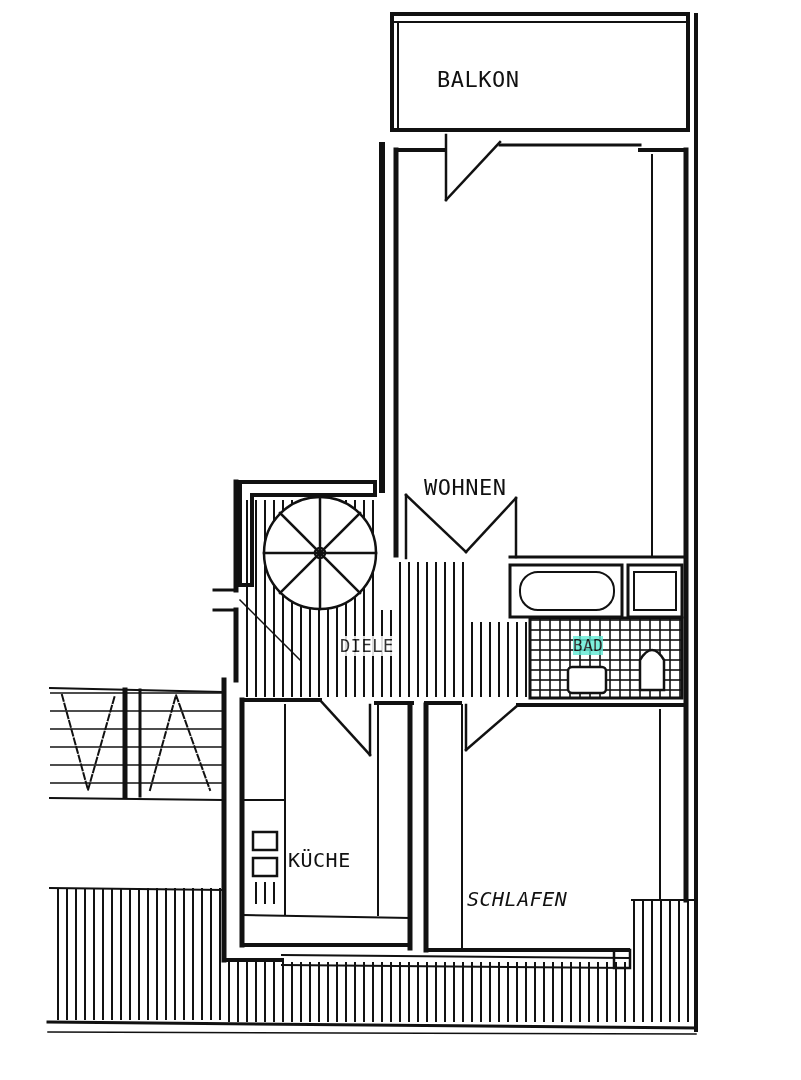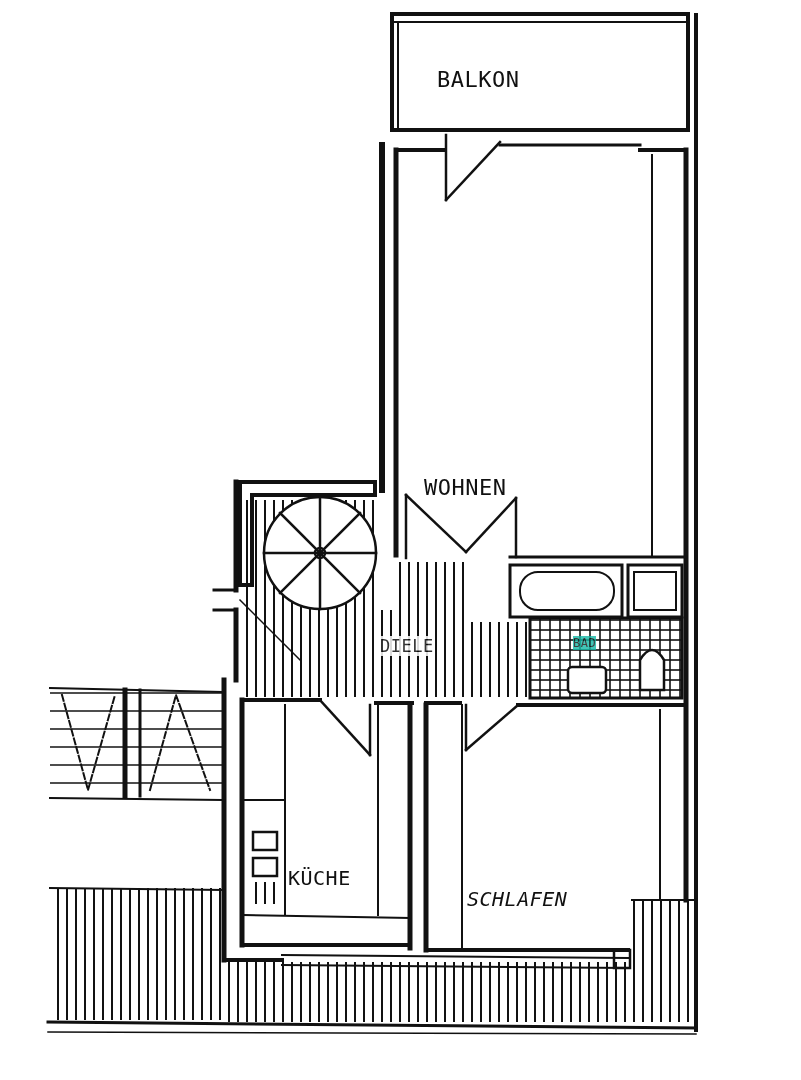--- a/index.html
+++ b/index.html
@@ -143,16 +143,16 @@
       <line x1="50" y1="888" x2="224" y2="890" stroke-width="2"></line>
       <line x1="632" y1="900" x2="696" y2="900" stroke-width="2"></line>
       <line x1="48" y1="1022" x2="696" y2="1028" stroke-width="3"></line>
       <line x1="48" y1="1032" x2="696" y2="1034" stroke-width="1.5"></line>
     </g>
   </g>
 </svg>
 
 <div class="lbl" style="left:437px;top:67px;">BALKON</div>
 <div class="lbl" style="left:424px;top:475px;">WOHNEN</div>
-<div class="lbl" style="left:340px;top:636px;font-size:17px;background:#fff;opacity:.85;margin-left:40px;">DIELE</div>
-<div class="lbl" style="left:573px;top:636px;font-size:12px;background:#14b8a6;opacity:.8;">BAD</div>
-<div class="lbl" style="left:288px;top:848px;font-size:20px;margin-top:18px;">KÜCHE</div>
+<div class="lbl" style="left:340px;top:636px;font-size:17px;background:#fff;opacity:.85;">DIELE</div>
+<div class="lbl" style="left:573px;top:636px;font-size:16px;background:#5eead4;opacity:.8;">BAD</div>
+<div class="lbl" style="left:288px;top:848px;font-size:20px;">KÜCHE</div>
 <div class="lbl" style="left:467px;top:887px;font-size:20px;font-style:italic;">SCHLAFEN</div>
 
 </body></html>

